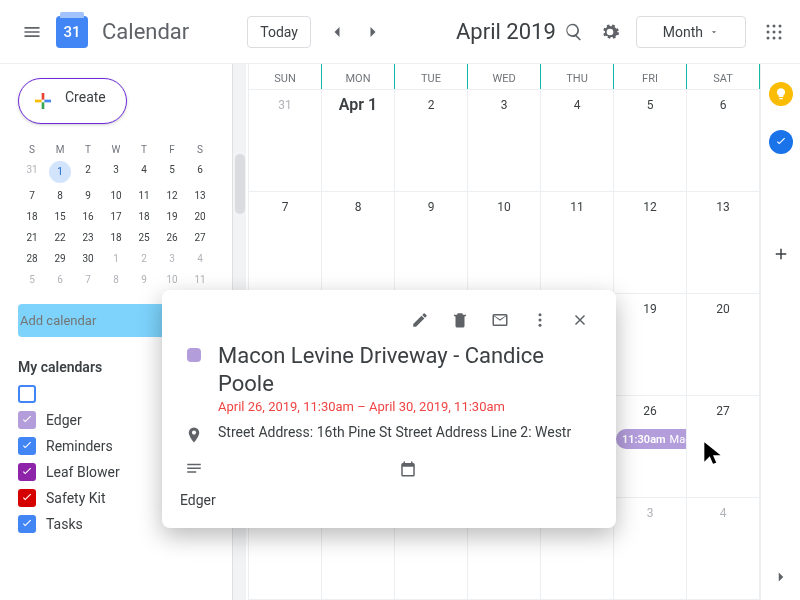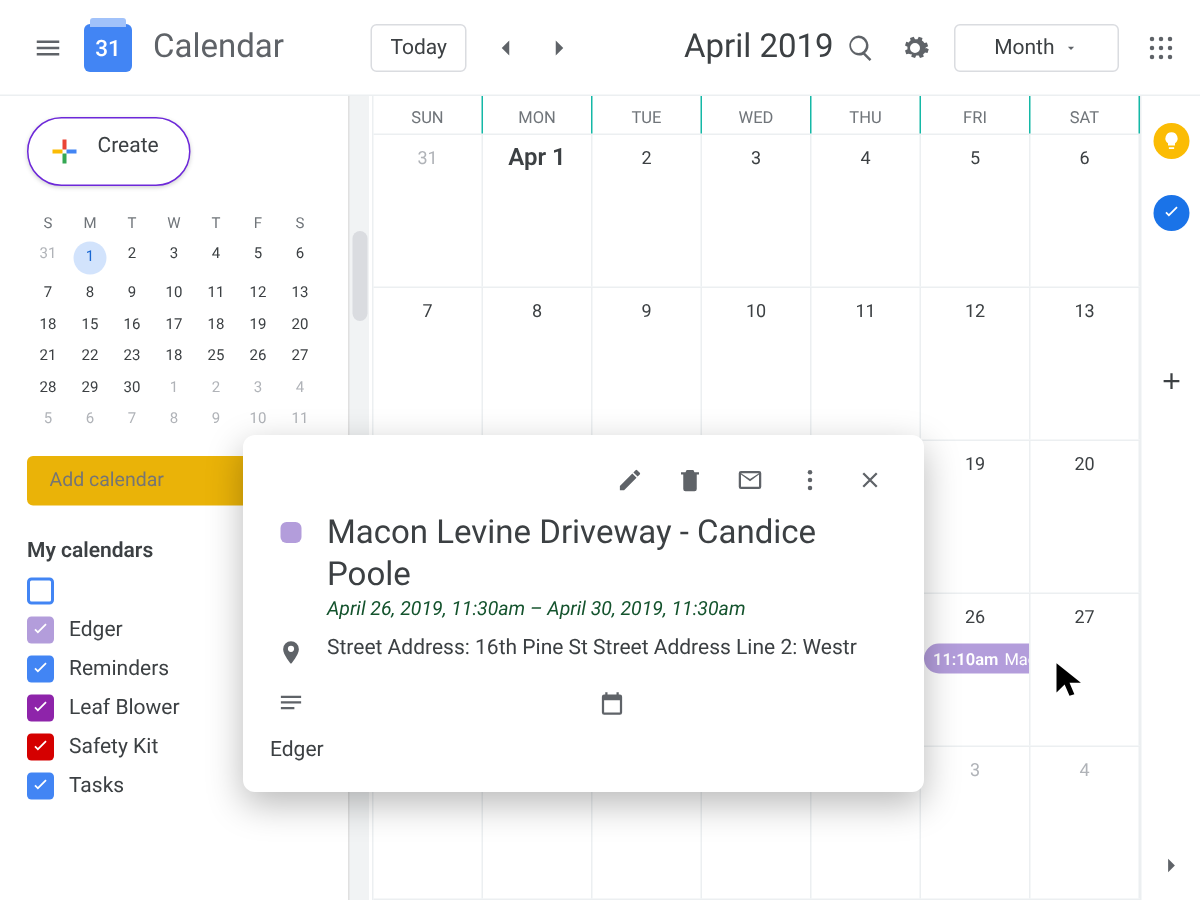--- a/index.html
+++ b/index.html
@@ -28,21 +28,21 @@
   .create-btn { display:inline-flex; align-items:flex-start; gap:10px; background:#fff; border:1px solid #6d28d9; box-shadow:0 1px 3px rgba(60,64,67,.25); border-radius:24px; padding:10px 20px 10px 12px; font-size:14px; color:#3c4043; cursor:pointer; margin:6px 0 16px 0; }
   .plus-icon { width:24px; height:24px; }
 
   .mini-cal { font-size:10px; color:#3c4043; }
   .mini-head, .mini-row { display:grid; grid-template-columns: repeat(7, 28px); }
   .mini-head div { text-align:center; color:#70757a; font-size:10px; padding:4px 0; }
   .mini-row div { text-align:center; padding:5px 0; border-radius:50%; cursor:pointer; }
   .mini-row .fade { color:#b0b3b8; }
   .mini-row .sel { background:#d2e3fc; color:#1967d2; width:22px; height:22px; line-height:22px; padding:0; margin:2px auto; }
 
-  .add-cal { margin:14px 0 16px 0; background:#eab308; border:none; width:200px; padding:9px 15px; font-size:13px; color:#5f6368; border-radius:4px; }
+  .add-cal { margin:14px 0 16px 0; background:#7dd3fc; border:none; width:200px; padding:9px 2px; font-size:13px; color:#5f6368; border-radius:4px; }
   .cal-section-title { font-size:14px; font-weight:600; color:#3c4043; margin:6px 0 10px 0; }
   .cal-item { display:flex; align-items:center; gap:10px; font-size:14px; margin:8px 0; }
   .chk { width:18px; height:18px; border-radius:3px; display:flex; align-items:center; justify-content:center; }
   .chk svg { fill:#fff; }
 
   
   .main { flex:1; display:flex; border-left:1px solid #eceff1; }
   .grid-area { flex:1; display:flex; flex-direction:column; }
   .dow { display:grid; grid-template-columns:repeat(7,1fr); border-bottom:1px solid #eceff1; }
   .dow div { text-align:center; font-size:11px; color:#70757a; padding:8px 0 4px; border-right:1px solid #14b8a6; }
@@ -59,21 +59,21 @@
   .right-strip { width:40px; border-left:1px solid #eceff1; display:flex; flex-direction:column; align-items:center; padding-top:18px; gap:24px; }
   .strip-icon { width:24px; height:24px; border-radius:50%; display:flex; align-items:center; justify-content:center; font-size:13px; cursor:pointer; }
 
   
   .popup { position:absolute; left:162px; top:290px; width:454px; background:#fff; border-radius:8px; box-shadow:0 8px 24px rgba(0,0,0,.28); padding:12px 18px 20px 18px; z-index:20; }
   .popup-actions { display:flex; justify-content:flex-end; gap:4px; margin-bottom:4px; }
   .popup-actions .icon-btn { width:36px; height:36px; }
   .popup-body { display:grid; grid-template-columns:28px 1fr; column-gap:10px; row-gap:10px; }
   .color-dot { width:14px; height:14px; border-radius:4px; background:#b39ddb; margin-top:6px; justify-self:center; }
   .ev-title { font-size:22px; color:#3c4043; line-height:1.25; }
-  .ev-time { font-size:13px; color:#14532d; margin-top:2px;font-style:italic; }
+  .ev-time { font-size:13px; color:#ef4444; margin-top:2px; }
   .row-icon { justify-self:center; margin-top:2px; }
   .row-icon svg { fill:#5f6368; }
   .row-text { font-size:14px; color:#3c4043; }
 
   
   .cursor { position:absolute; left:700px; top:440px; z-index:30; pointer-events:none; }
   .cursor svg { fill:#000; }
 
   .chev { position:absolute; right:10px; bottom:10px; }
   .scroll-hint { position:absolute; left:232px; top:64px; width:14px; bottom:0; background:#f1f3f4; border-left:1px solid #e0e0e0; }
@@ -314,21 +314,21 @@
             <div class="day"><span class="num">19</span></div>
             <div class="day"><span class="num">20</span></div>
           </div>
           <div class="week">
             <div class="day"><span class="num"></span></div>
             <div class="day"><span class="num"></span></div>
             <div class="day"><span class="num"></span></div>
             <div class="day"><span class="num"></span></div>
             <div class="day"><span class="num"></span></div>
             <div class="day"><span class="num">26</span><div class="event-bar">
-                <span style="font-weight:600;margin-right:4px">11:10am</span>
+                <span style="font-weight:600;margin-right:4px">11:30am</span>
                 <span>Macon Levine</span>
               </div></div>
             <div class="day"><span class="num">27</span></div>
           </div>
           <div class="week">
             <div class="day"><span class="num"></span></div>
             <div class="day"><span class="num"></span></div>
             <div class="day"><span class="num"></span></div>
             <div class="day"><span class="num"></span></div>
             <div class="day"><span class="num"></span></div>

